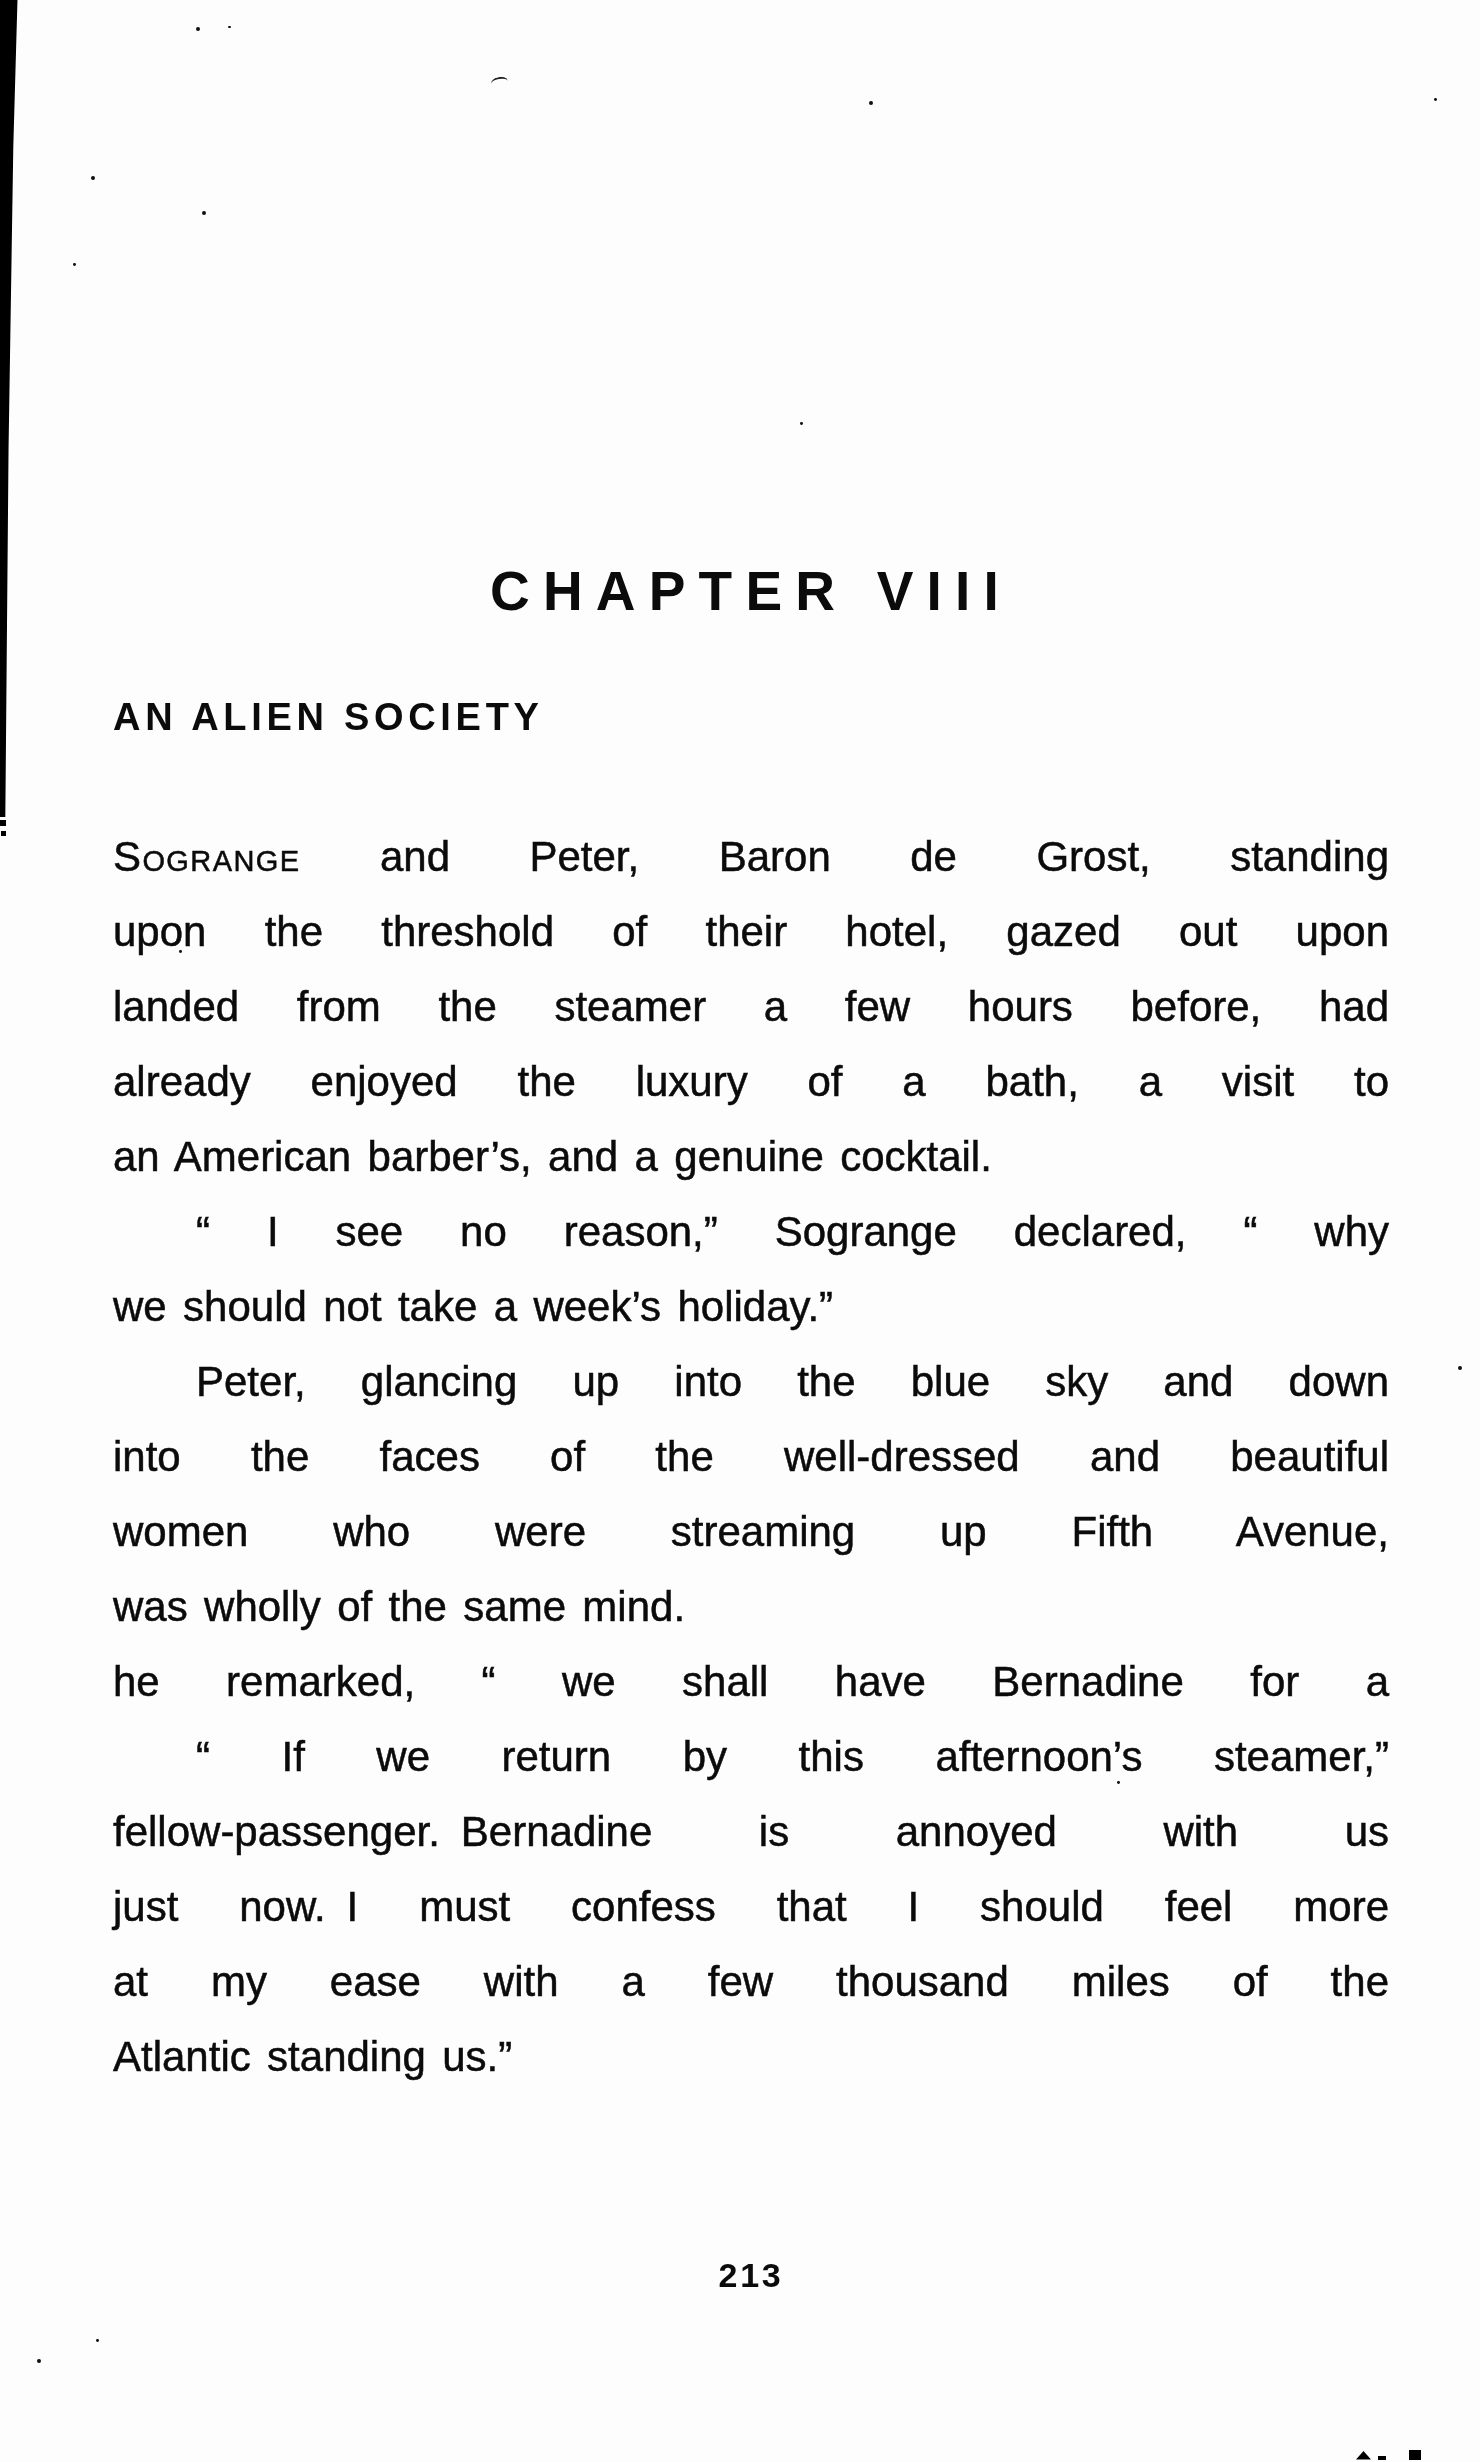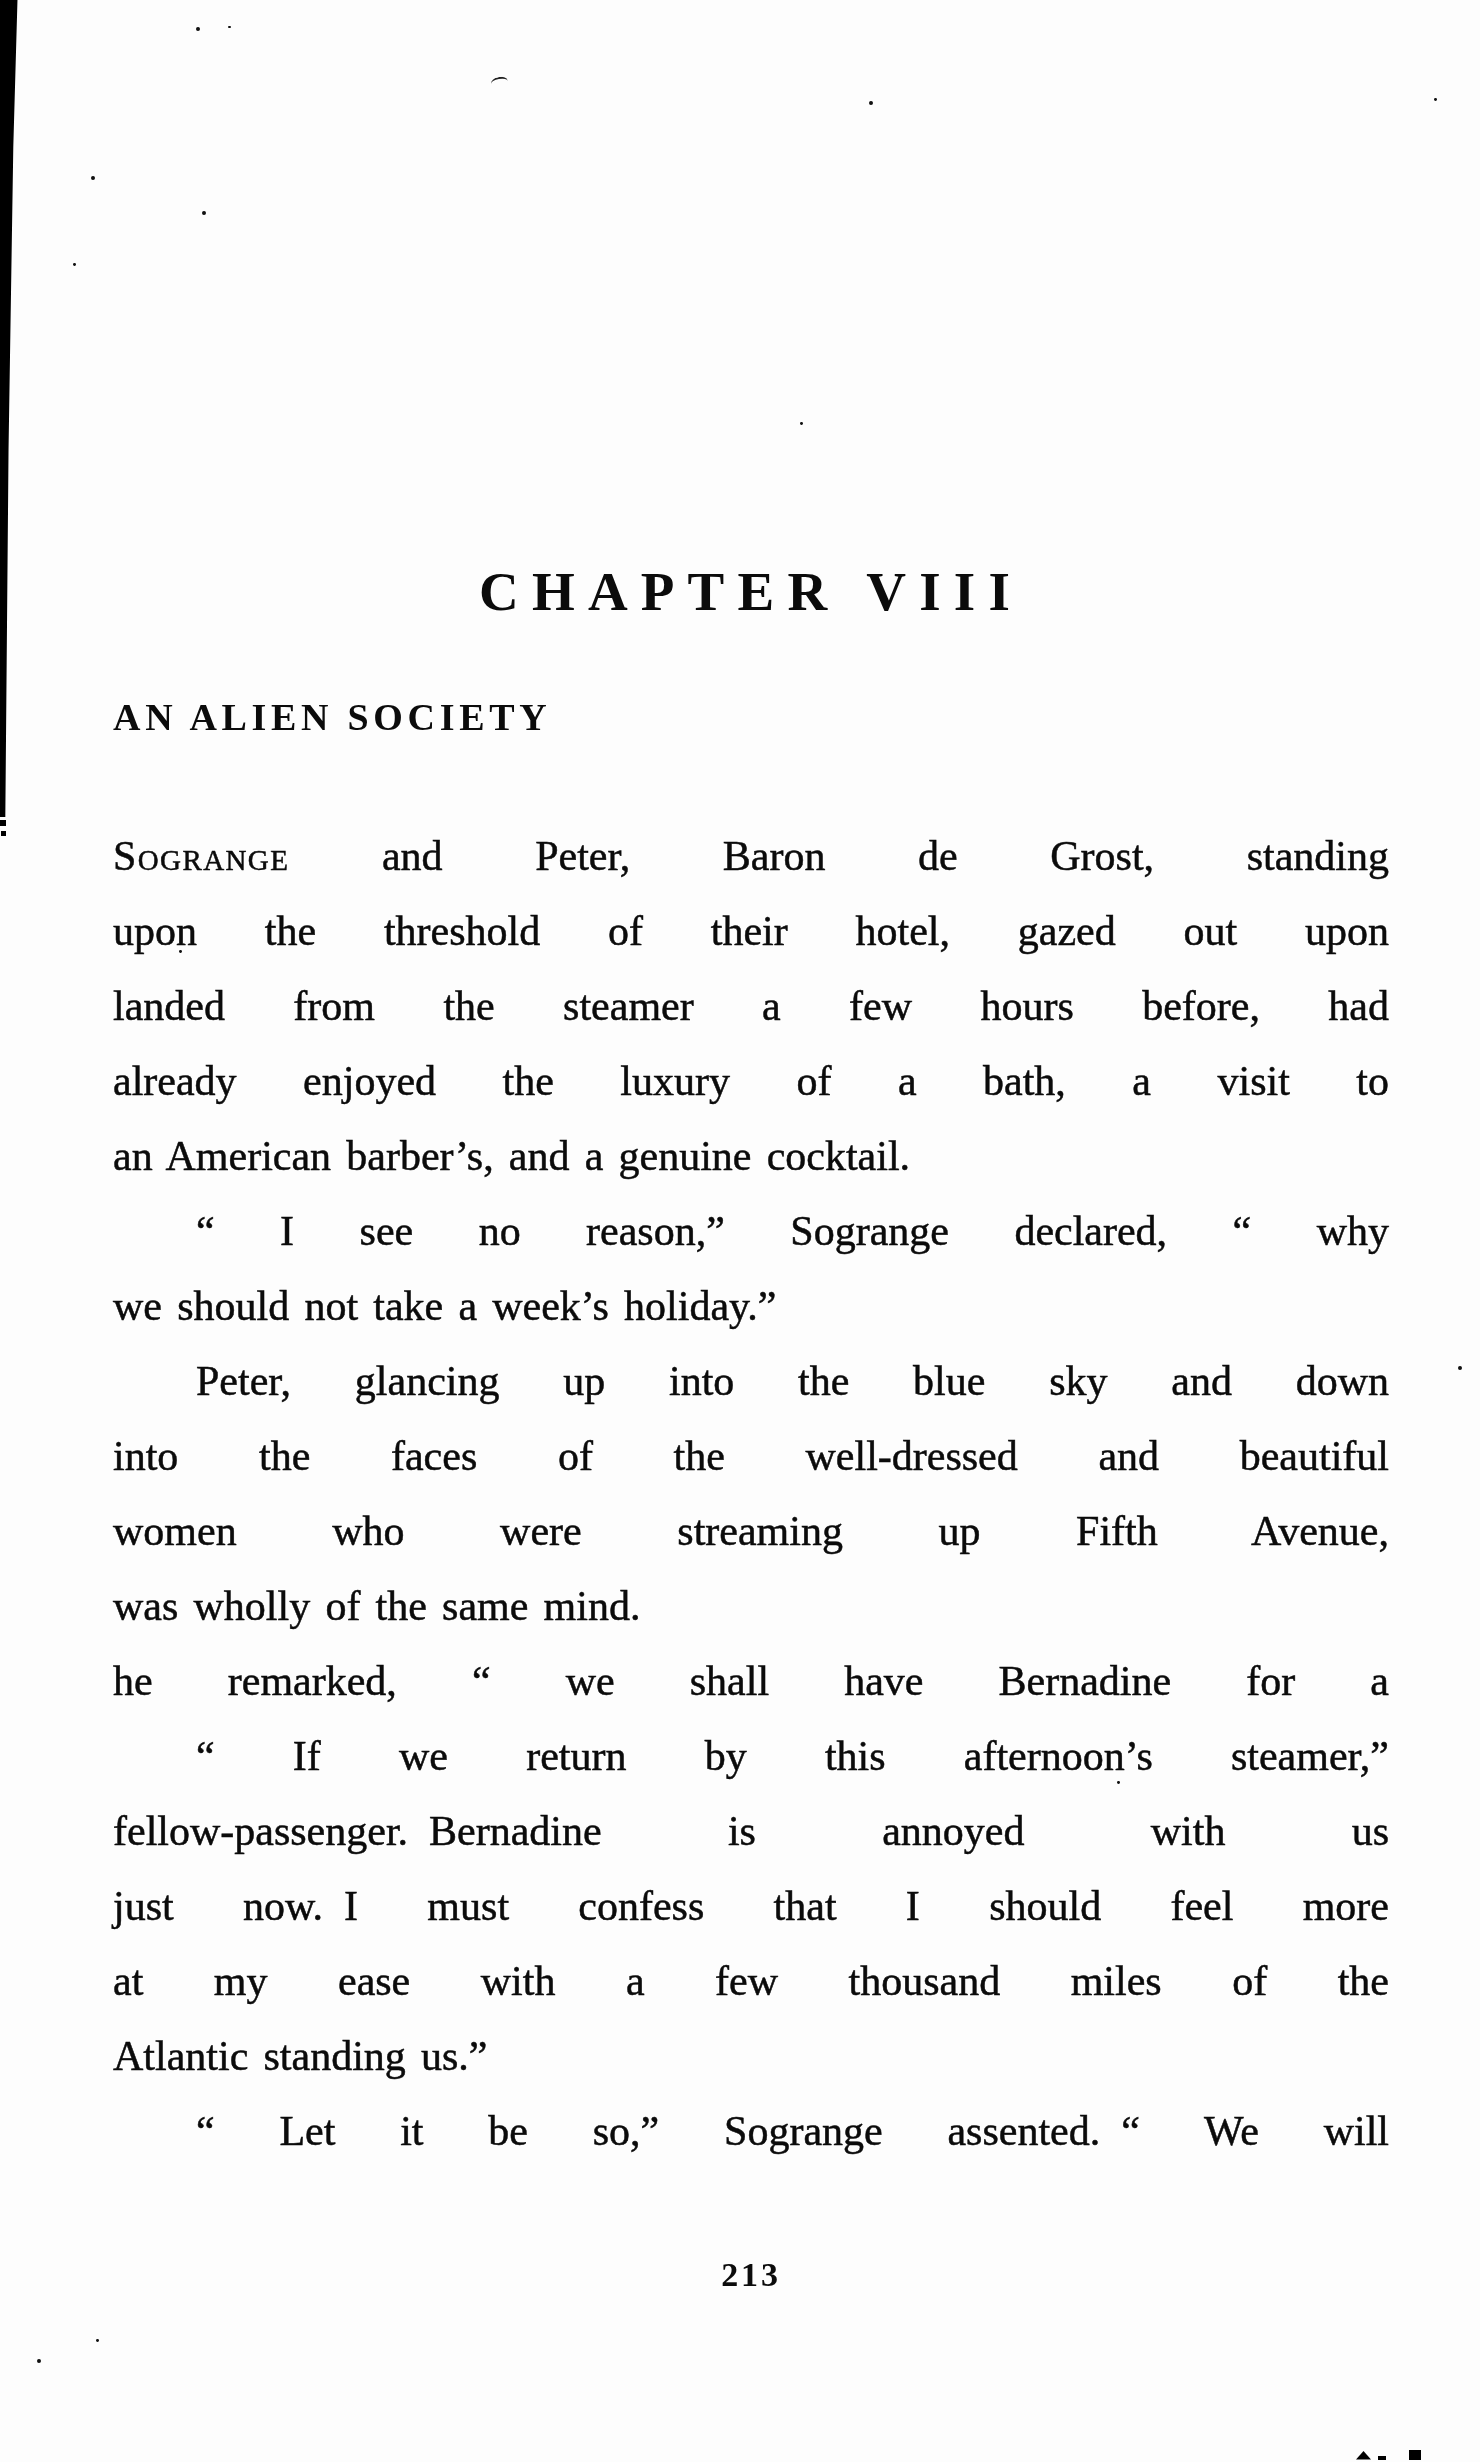--- a/index.html
+++ b/index.html
@@ -2,21 +2,21 @@
 <html style="--ink: #0b0b0b; --paper: #fdfdfd;font-size:15px"><head>
 <meta charset="utf-8">
 <style>
   html, body { margin: 0; padding: 0; background: #ffffff; }
   .page {
     position: relative;
     width: 1480px;
     height: 2462px;
     background: var(--paper, #fdfdfd);
     color: var(--ink, #0b0b0b);
-    font-family: Liberation Serif, serif;
+    font-family: Liberation Sans, sans-serif;
     overflow: hidden;
   }
 
   
   .spine {
     position: absolute;
     left: 0; top: 0;
     width: 19px; height: 817px;
     background: #000;
     clip-path: polygon(0 0, 92% 0, 70% 18%, 45% 55%, 28% 100%, 0 100%);
@@ -118,21 +118,20 @@
       <div class="line indent">Peter, glancing up into the blue sky and down</div>
       <div class="line">into the faces of the well-dressed and beautiful</div>
       <div class="line">women who were streaming up Fifth Avenue,</div>
       <div class="line para-end">was wholly of the same mind.</div>
       <div class="line">he remarked, “ we shall have Bernadine for a</div>
       <div class="line indent">“ If we return by this afternoon’s steamer,”</div>
       <div class="line">fellow-passenger. Bernadine is annoyed with us</div>
       <div class="line">just now. I must confess that I should feel more</div>
       <div class="line">at my ease with a few thousand miles of the</div>
       <div class="line para-end">Atlantic standing us.”</div>
-      <div class="line indent">“ Let it be so,” Sogrange assented. “ We will</div>
     </div>
 
   <div class="page-number">213</div>
 
   <div class="speck" style="left:196px; top:27px;  width:3.8px; height:3.8px;"></div>
   <div class="speck" style="left:228px; top:25.5px;  width:2.8px; height:2.8px;"></div>
   <div class="squiggle" style="left:491px; top:77px;"></div>
   <div class="speck" style="left:869px; top:101px; width:3.8px; height:3.8px;"></div>
   <div class="speck" style="left:1434px; top:98px; width:2.8px; height:2.8px;"></div>
   <div class="speck" style="left:91px;  top:176px; width:3.8px; height:3.8px;"></div>

